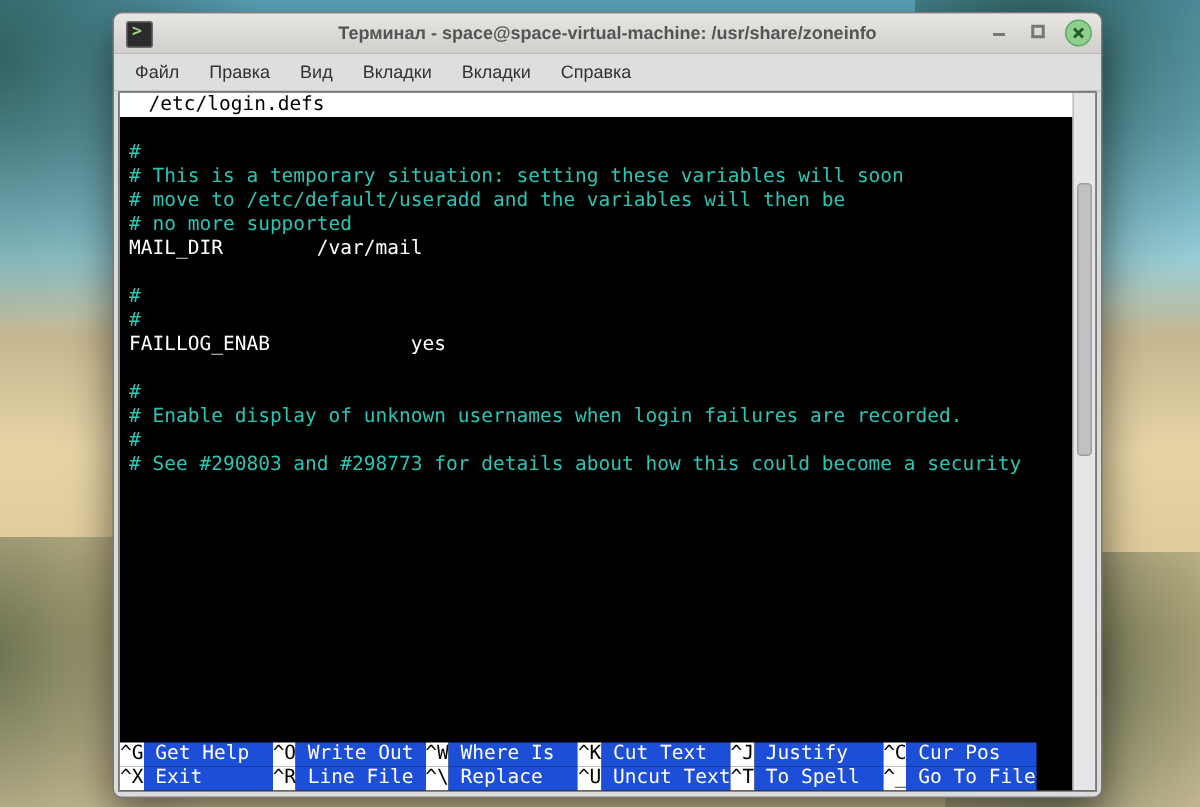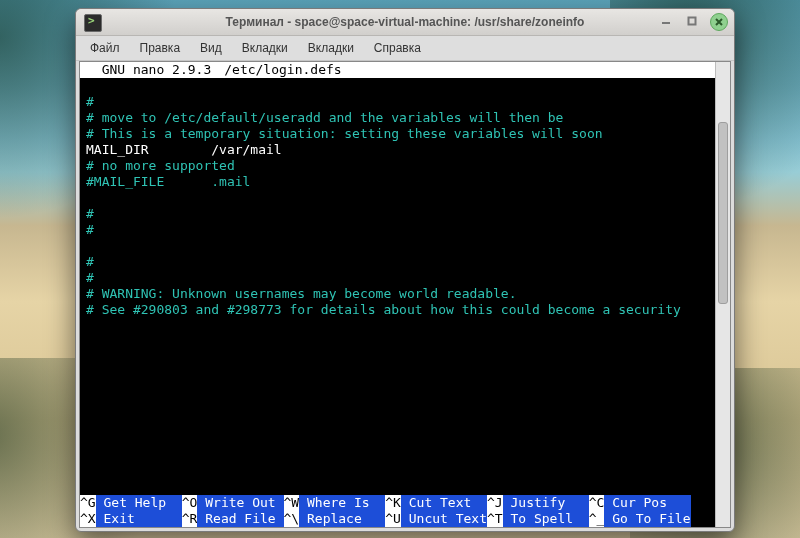--- a/index.html
+++ b/index.html
@@ -94,55 +94,54 @@
     <span class="menu-item">Правка</span>
     <span class="menu-item">Вид</span>
     <span class="menu-item">Вкладки</span>
     <span class="menu-item">Вкладки</span>
     <span class="menu-item">Справка</span>
   </div>
 
   <div class="term-wrap">
     <div class="term-content mono">
       <div class="nano-title">
-        <span class="left">  GNU nano 2.9.3</span>
         <span class="mid">/etc/login.defs</span>
         <span style="flex:1"></span>
       </div>
 
       <div class="nano-body" id="nano-body">
           <div class="row">&nbsp;</div>
           <div class="row">#</div>
+          <div class="row"># This is a temporary situation: setting these variables will soon</div>
           <div class="row"># move to /etc/default/useradd and the variables will then be</div>
-          <div class="row"># This is a temporary situation: setting these variables will soon</div>
+          <div class="row"># no more supported</div>
           <div class="row w">MAIL_DIR        /var/mail</div>
-          <div class="row"># no more supported</div>
-          <div class="row">#MAIL_FILE      .mail</div>
           <div class="row">&nbsp;</div>
           <div class="row">#</div>
           <div class="row">#</div>
+          <div class="row w">FAILLOG_ENAB            yes</div>
           <div class="row">&nbsp;</div>
           <div class="row">#</div>
+          <div class="row"># Enable display of unknown usernames when login failures are recorded.</div>
           <div class="row">#</div>
-          <div class="row"># WARNING: Unknown usernames may become world readable.</div>
           <div class="row"># See #290803 and #298773 for details about how this could become a security</div>
         </div>
 
       <div class="nano-help mono" id="nano-help">
           <div class="help-row">
             <span class="hk"><span class="key">^G</span><span class="lbl"> Get Help  </span></span>
             <span class="hk"><span class="key">^O</span><span class="lbl"> Write Out </span></span>
             <span class="hk"><span class="key">^W</span><span class="lbl"> Where Is  </span></span>
             <span class="hk"><span class="key">^K</span><span class="lbl"> Cut Text  </span></span>
             <span class="hk"><span class="key">^J</span><span class="lbl"> Justify   </span></span>
             <span class="hk"><span class="key">^C</span><span class="lbl"> Cur Pos   </span></span>
           </div>
           <div class="help-row">
             <span class="hk"><span class="key">^X</span><span class="lbl"> Exit      </span></span>
-            <span class="hk"><span class="key">^R</span><span class="lbl"> Read File </span></span>
+            <span class="hk"><span class="key">^R</span><span class="lbl"> Line File </span></span>
             <span class="hk"><span class="key">^\</span><span class="lbl"> Replace   </span></span>
             <span class="hk"><span class="key">^U</span><span class="lbl"> Uncut Text</span></span>
             <span class="hk"><span class="key">^T</span><span class="lbl"> To Spell  </span></span>
             <span class="hk"><span class="key">^_</span><span class="lbl"> Go To File</span></span>
           </div>
         </div>
     </div>
     <div class="scrollbar">
       <div class="thumb"></div>
     </div>

